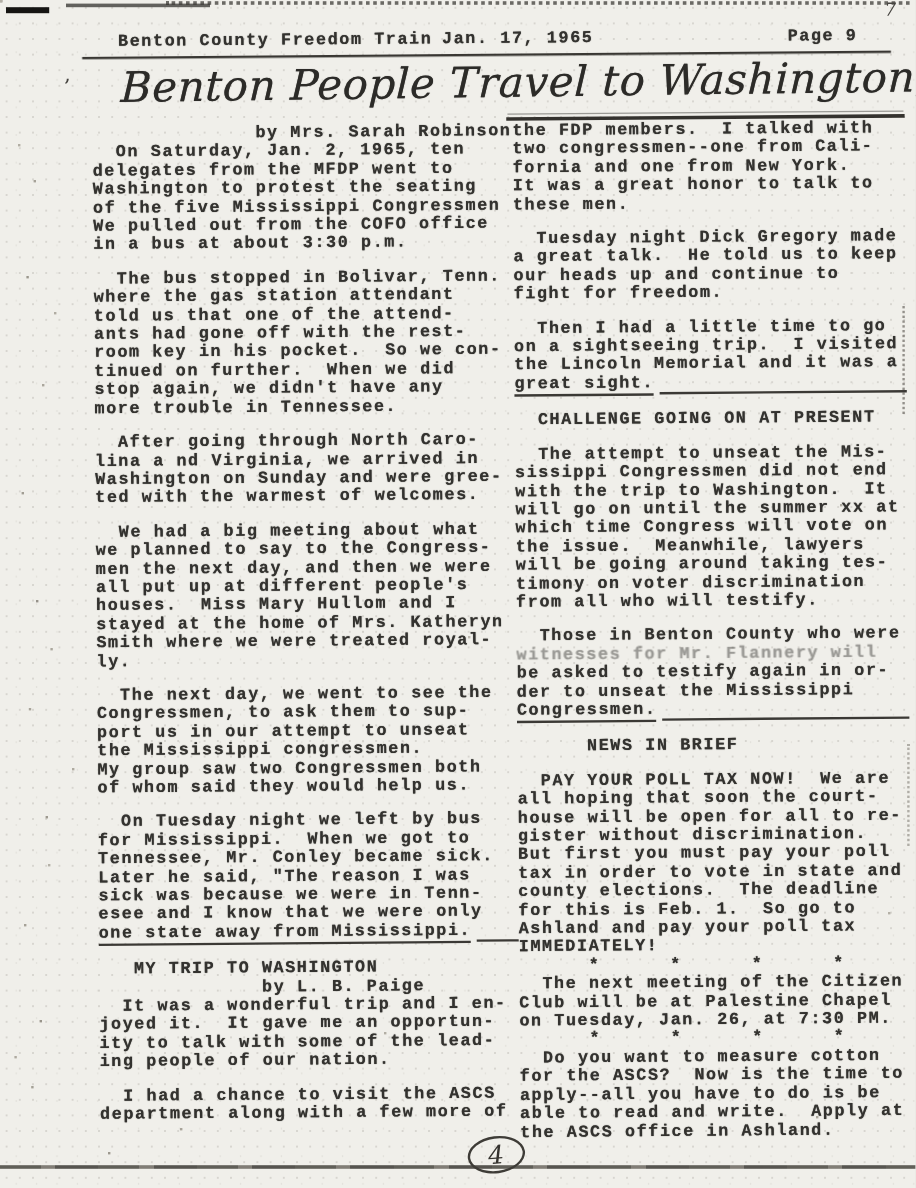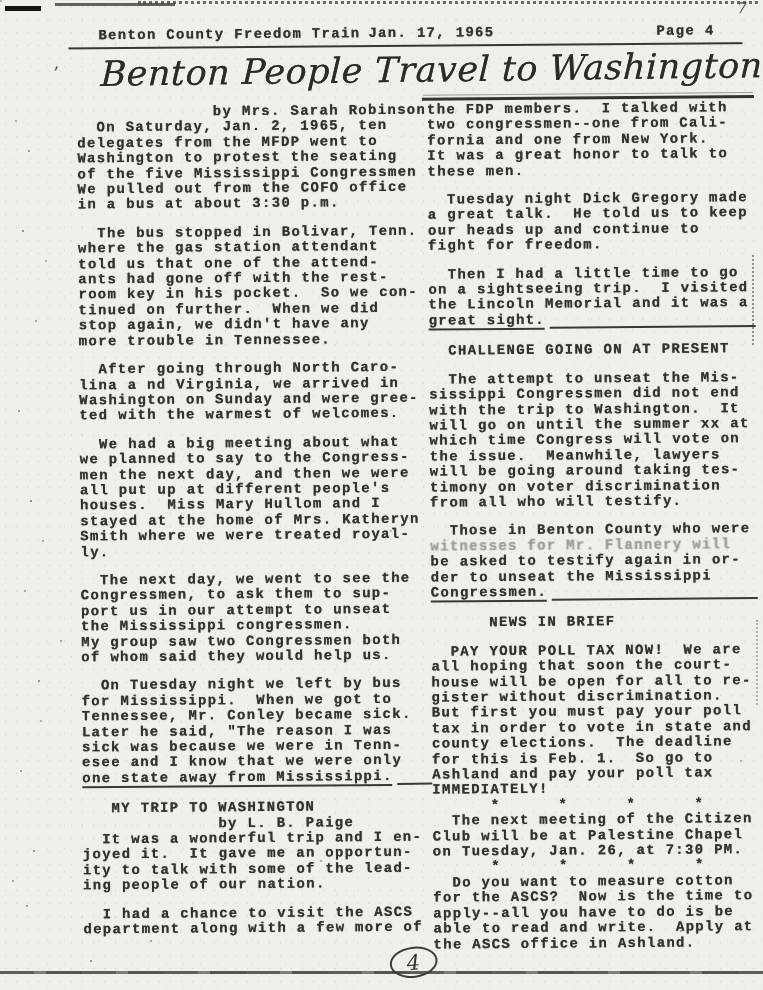--- a/index.html
+++ b/index.html
@@ -71,21 +71,21 @@
   <div class="specks-scatter"></div>
   <div class="bottom-rule"></div>
 
   <div class="tilt">
     <span class="corner-mark">7</span>
     <span class="edge-mark">,</span>
 
     <div class="masthead">
       <span class="type m-title">Benton County Freedom Train</span>
       <span class="type m-date">Jan. 17, 1965</span>
-      <span class="type m-page">Page 4</span>
+      <span class="type m-page">Page 9</span>
     </div>
     <div class="mast-line"></div>
 
     <div class="headline">Benton People Travel to Washington, D. C.</div>
     <div class="headline-underline"></div>
 
     <div class="col-left">
       <pre class="type tight">              by Mrs. Sarah Robinson</pre>
       <pre class="type para">  On Saturday, Jan. 2, 1965, ten
 delegates from the MFDP went to

